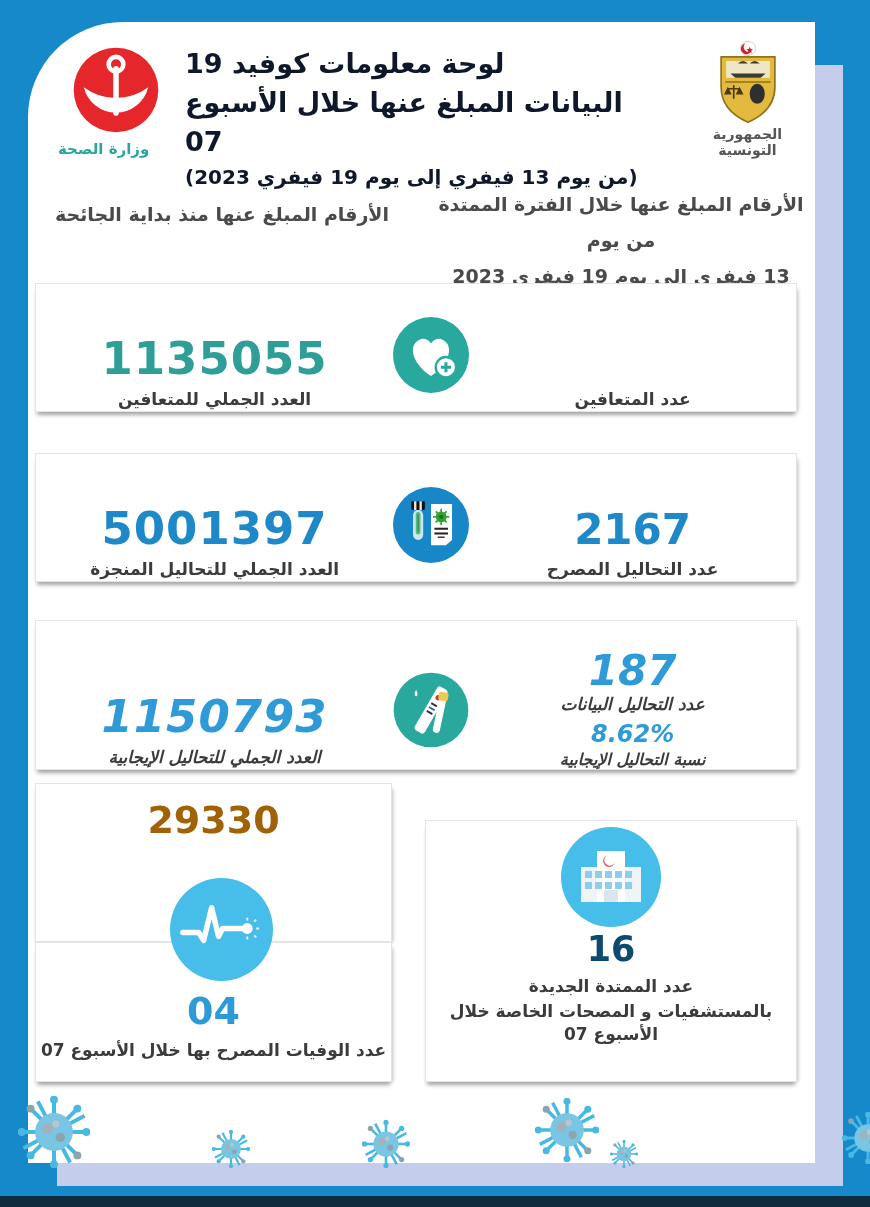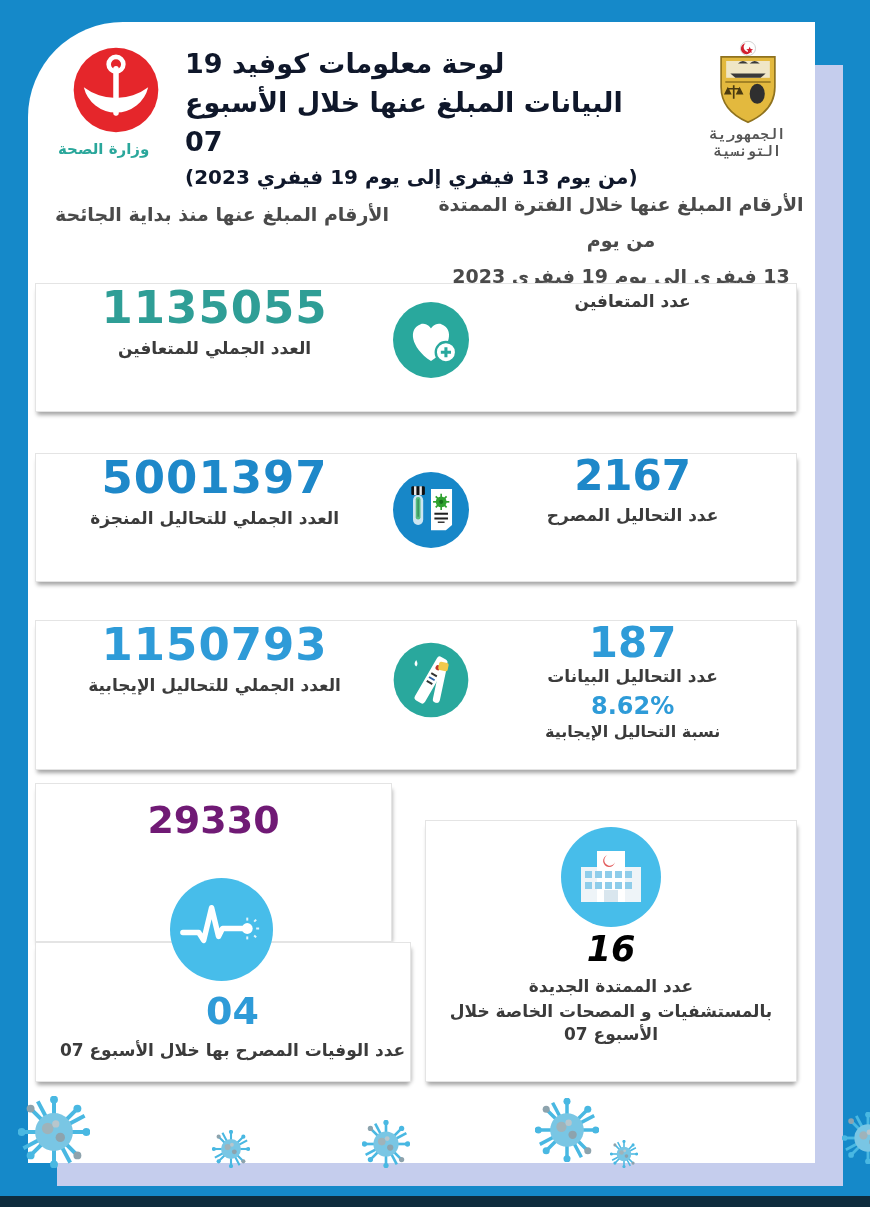--- a/index.html
+++ b/index.html
@@ -9,53 +9,53 @@
   .navy-strip{position:absolute;left:0;bottom:0;width:870px;height:11px;background:#0E2C3D;}
   .white-card{position:absolute;left:28px;top:22px;width:787px;height:1141px;background:#ffffff;border-top-left-radius:95px;}
 
   
   .ministry{position:absolute;left:58px;top:44px;width:115px;text-align:left;}
   .ministry-caption{margin-top:4px;font-size:15px;font-weight:bold;color:#2AA79B;}
   .title-block{position:absolute;left:185px;top:44px;width:480px;text-align:left;direction:rtl;color:#0f172a;}
   .title-line1,.title-line2{font-size:27px;font-weight:bold;line-height:1.45;}
   .title-line3{font-size:20px;font-weight:bold;margin-top:4px;}
   .coat{position:absolute;left:690px;top:40px;width:115px;text-align:center;}
-  .coat-caption{margin-top:2px;font-size:14px;font-weight:bold;color:#555;font-family:Liberation Mono, monospace;}
+  .coat-caption{margin-top:2px;font-size:14px;font-weight:bold;color:#555;}
 
   
   .hdr{position:absolute;direction:rtl;text-align:center;font-weight:bold;color:#4a4a4a;font-size:19px;line-height:1.9;}
   .hdr-weekly{left:430px;top:186px;width:382px;}
   .hdr-cumulative{left:52px;top:196px;width:340px;}
 
   
   .stat-card{position:absolute;left:35px;width:760px;background:#fff;border:1px solid #e4e4e4;
-             box-shadow:0 5px 4px -2px #a8a8a8,4px 3px 4px -3px #c9c9c9;display:flex;align-items:flex-start;}
+             box-shadow:0 5px 4px -2px #a8a8a8,4px 3px 4px -3px #c9c9c9;display:flex;align-items:flex-end;}
   .r1{top:283px;height:127px;}
   .r2{top:453px;height:127px;}
-  .r3{top:620px;height:148px;}
+  .r3{top:620px;height:148px;font-style:italic;}
   .cum-zone{width:47%;text-align:center;}
   .icon-zone{width:10%;display:flex;justify-content:center;align-items:center;}
   .week-zone{width:43%;text-align:center;}
   .big-num{font-size:45px;font-weight:bold;letter-spacing:1px;line-height:1.05;}
   .mid-num{font-size:42px;font-weight:bold;line-height:1.05;}
   .stat-label{direction:rtl;font-size:17px;font-weight:bold;color:#3b3b3b;margin-top:6px;line-height:1.35;}
   .teal-txt{color:#2F9E96;}
   .blue-txt{color:#1E88C9;}
   .blue2-txt{color:#2E9BD8;}
-  .lblue-txt{color:#701a75;}
-  .sky-txt{color:#000000;font-style:italic;}
+  .lblue-txt{color:#a16207;}
+  .sky-txt{color:#0c4a6e;}
   .rate{font-size:24px;font-weight:bold;color:#2E9BD8;margin-top:4px;}
   .rate-label{direction:rtl;font-size:16px;font-weight:bold;color:#3b3b3b;margin-top:2px;}
   .tight .stat-label{margin-top:0;}
 
   
   .panel{position:absolute;background:#fff;border:1px solid #e4e4e4;text-align:center;
          box-shadow:0 5px 4px -2px #a8a8a8,4px 3px 4px -3px #c9c9c9;}
   .death-top{left:35px;top:783px;width:355px;height:157px;}
-  .death-bottom{left:35px;top:942px;width:355px;height:138px;padding-left:19px;}
+  .death-bottom{left:35px;top:942px;width:355px;height:138px;}
   .death-top .num{margin-top:14px;font-size:38px;font-weight:bold;}
   .death-bottom .num{margin-top:46px;font-size:38px;font-weight:bold;}
   .ekg-wrap{position:absolute;left:170px;top:878px;width:103px;height:103px;z-index:3;}
   .hosp-card{left:425px;top:820px;width:370px;height:260px;}
   .hosp-icon-wrap{margin-top:6px;}
   .hosp-num{font-size:35px;font-weight:bold;margin-top:2px;}
 
   .virus{position:absolute;z-index:2;}
 
   svg{display:block;}

